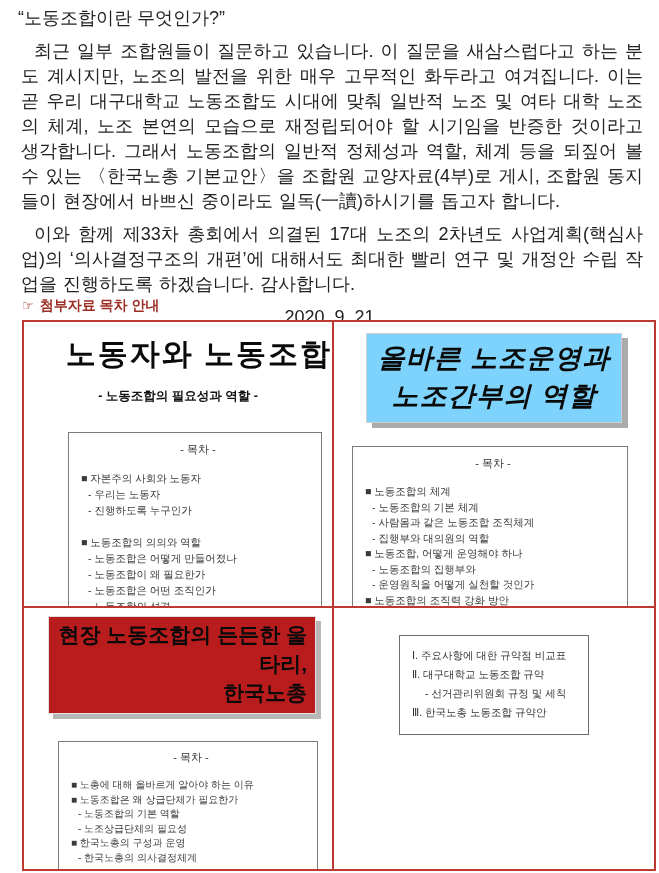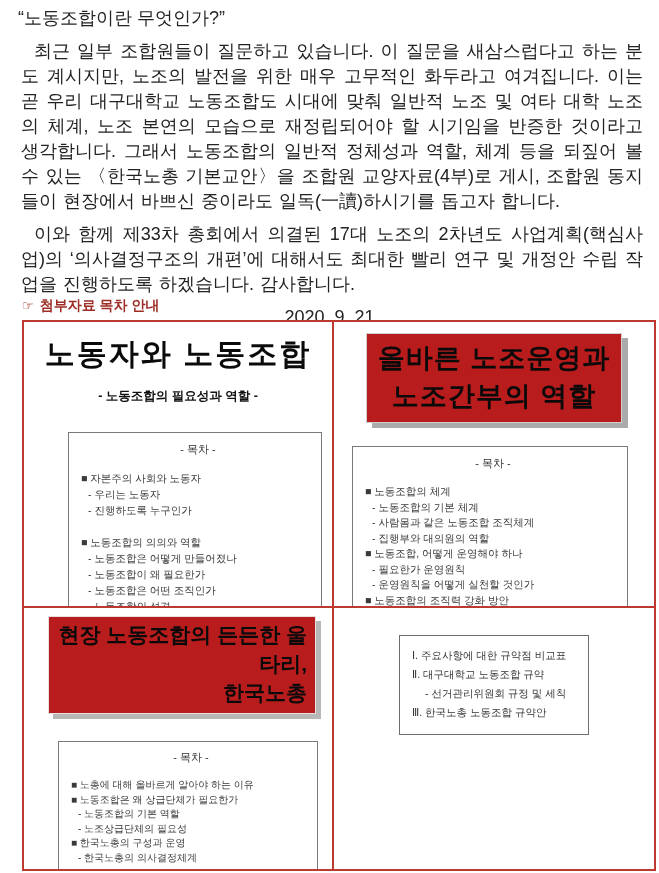--- a/index.html
+++ b/index.html
@@ -18,33 +18,33 @@
 
   
   .grid{position:absolute;left:22px;top:320px;width:634px;height:551px;box-sizing:border-box;
         border:2px solid #bd3a30;display:grid;grid-template-columns:310px 1fr;grid-template-rows:286px 1fr;}
   .cell{box-sizing:border-box;position:relative;overflow:hidden;background:#fff;}
   .cell-tl{border-right:2px solid #bd3a30;border-bottom:2px solid #bd3a30;}
   .cell-tr{border-bottom:2px solid #bd3a30;}
   .cell-bl{border-right:2px solid #bd3a30;}
 
   
-  .b1-title{margin-top:12px;text-align:center;font-size:30px;font-weight:bold;letter-spacing:2px;color:#0a0a0a;}
+  .b1-title{margin-top:12px;text-align:right;font-size:30px;font-weight:bold;letter-spacing:2px;color:#0a0a0a;}
   .b1-sub{margin-top:13px;text-align:center;font-size:12.5px;font-weight:bold;color:#111;}
   .toc-box{border:1px solid #7a7a7a;font-size:10.5px;color:#3a3a3a;}
   .b1-toc{margin:27px 10px 0 44px;padding:9px 6px 12px 12px;}
   .toc-title{text-align:center;font-size:11px;margin-bottom:13px;color:#333;}
   .toc-item{line-height:16px;white-space:nowrap;}
   .toc-item.s{padding-left:7px;}
   .gap-top{margin-top:16px;}
 
   
-  .b2-titlebox{width:254px;margin:11px auto 0;background:#b91c1c;border:1px solid #cfcfcf;
+  .b2-titlebox{width:254px;margin:11px auto 0;background:#7dd3fc;border:1px solid #cfcfcf;
                box-shadow:6px 5px 0 #ababab;text-align:center;font-size:27px;font-weight:bold;
-               line-height:38px;padding:5px 0 7px;color:#0a0a0a;letter-spacing:1px;}
+               line-height:38px;padding:5px 0 7px;color:#0a0a0a;letter-spacing:1px;font-style:italic;}
   .b2-toc{margin:23px 26px 0 18px;padding:9px 6px 12px 12px;}
   .b2-toc .toc-item{line-height:15.5px;}
 
   
   .b3-titlebox{margin:8px 16px 0 24px;padding:3px 8px 6px 4px;text-align:right;font-size:21px;
                font-weight:bold;line-height:29px;color:#0a0a0a;background:#b91c1c;
                box-shadow:5px 5px 0 #b7b7b7;border:1px solid #e2e2e2;}
   .b3-toc{margin:27px 14px 0 34px;padding:8px 6px 11px 12px;font-size:10px;}
   .b3-toc .toc-item{line-height:14.5px;}
 
@@ -98,21 +98,21 @@
         <div>올바른 노조운영과</div>
         <div>노조간부의 역할</div>
       </div>
       <div class="toc-box b2-toc">
         <div class="toc-title">- 목차 -</div>
         <div class="toc-item h">■ 노동조합의 체계</div>
         <div class="toc-item s">- 노동조합의 기본 체계</div>
         <div class="toc-item s">- 사람몸과 같은 노동조합 조직체계</div>
         <div class="toc-item s">- 집행부와 대의원의 역할</div>
         <div class="toc-item h">■ 노동조합, 어떻게 운영해야 하나</div>
-        <div class="toc-item s">- 필요한가 운영원칙</div>
+        <div class="toc-item s">- 노동조합의 집행부와</div>
         <div class="toc-item s">- 운영원칙을 어떻게 실천할 것인가</div>
         <div class="toc-item h">■ 노동조합의 조직력 강화 방안</div>
 
       </div>
     </div>
 
     <div class="cell cell-bl">
       <div class="b3-titlebox">
         <div>현장 노동조합의 든든한 울타리,</div>
         <div>한국노총</div>

